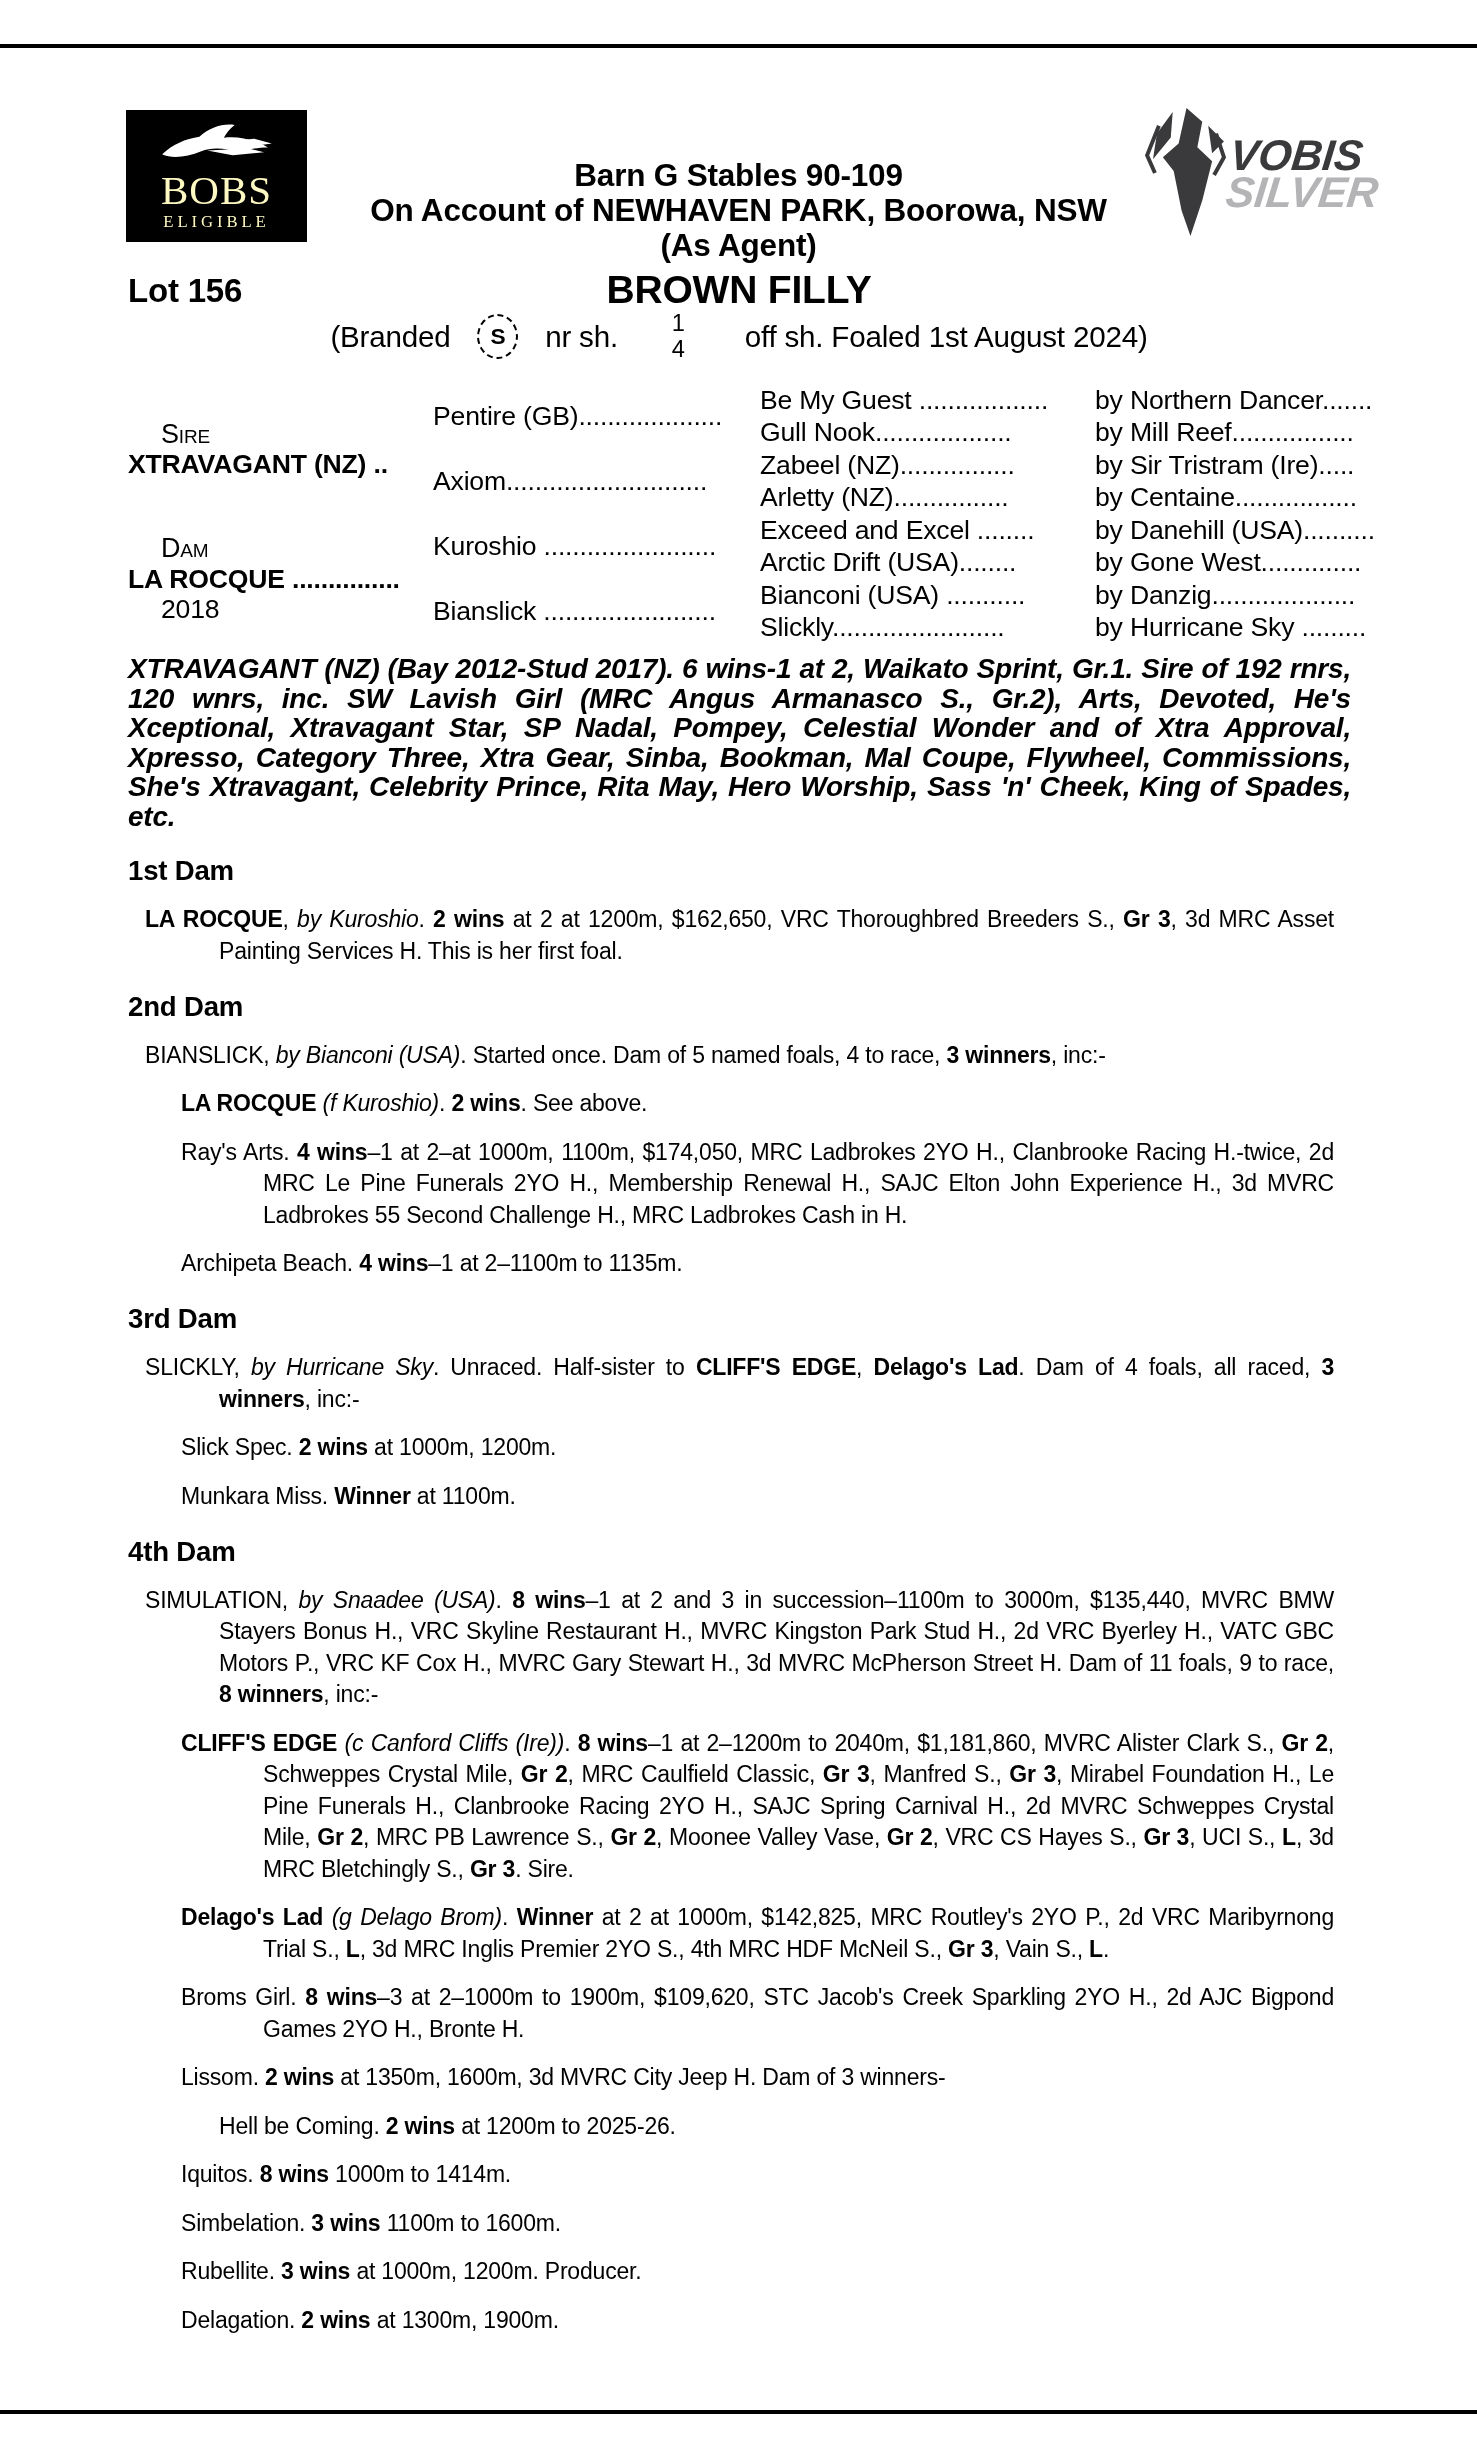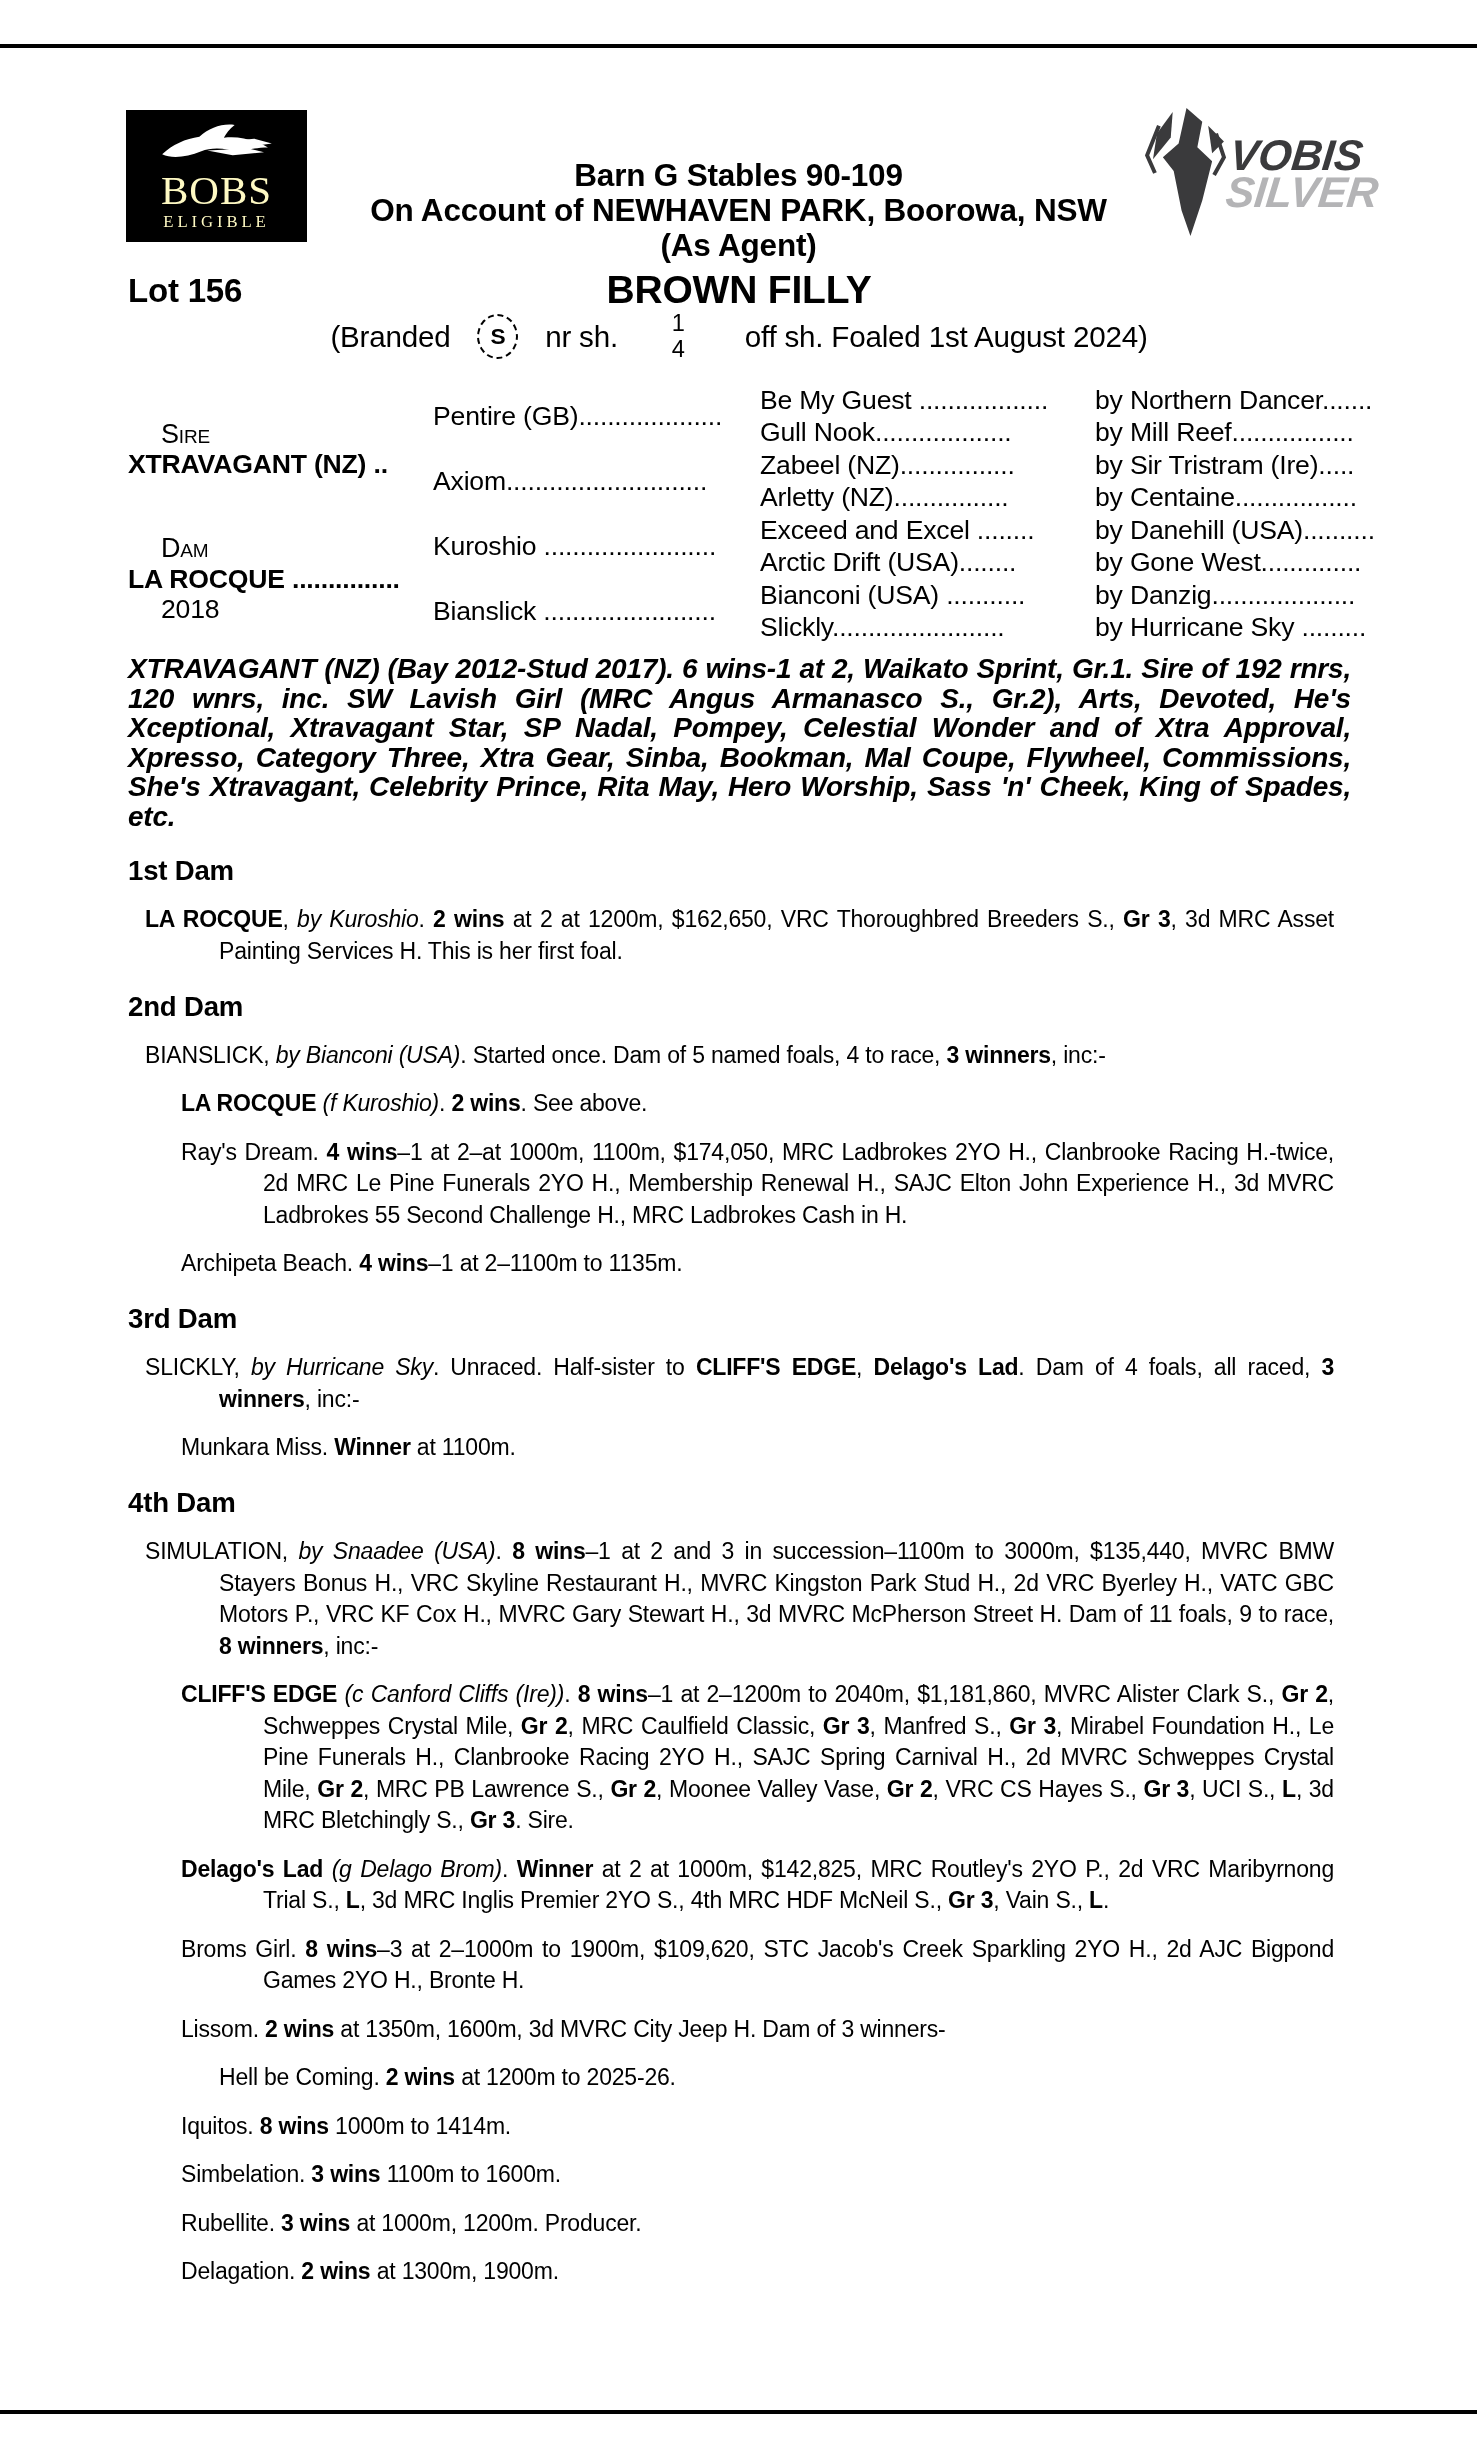--- a/index.html
+++ b/index.html
@@ -156,27 +156,28 @@
 
     <section>
       <h2 class="section-heading">1st Dam</h2>
       <p class="entry entry-dam"><span class="seg-b">LA ROCQUE</span><span class="seg-n">, </span><span class="seg-i">by Kuroshio</span><span class="seg-n">. </span><span class="seg-b">2 wins</span><span class="seg-n"> at 2 at 1200m, $162,650, VRC Thoroughbred Breeders S., </span><span class="seg-b">Gr 3</span><span class="seg-n">, 3d MRC Asset Painting Services H. This is her first foal.</span></p>
     </section>
 
     <section>
       <h2 class="section-heading">2nd Dam</h2>
       <p class="entry entry-dam"><span class="seg-n">BIANSLICK, </span><span class="seg-i">by Bianconi (USA)</span><span class="seg-n">. Started once. Dam of 5 named foals, 4 to race, </span><span class="seg-b">3 winners</span><span class="seg-n">, inc:-</span></p>
       <p class="entry entry-horse"><span class="seg-b">LA ROCQUE </span><span class="seg-i">(f Kuroshio)</span><span class="seg-n">. </span><span class="seg-b">2 wins</span><span class="seg-n">. See above.</span></p>
-      <p class="entry entry-horse"><span class="seg-n">Ray's Dream. </span><span class="seg-b">4 wins</span><span class="seg-n">–1 at 2–at 1000m, 1100m, $174,050, MRC Ladbrokes 2YO H., Clanbrooke Racing H.-twice, 2d MRC Le Pine Funerals 2YO H., Membership Renewal H., SAJC Elton John Experience H., 3d MVRC Ladbrokes 55 Second Challenge H., MRC Ladbrokes Cash in H.</span></p>
+      <p class="entry entry-horse"><span class="seg-n">Ray's Arts. </span><span class="seg-b">4 wins</span><span class="seg-n">–1 at 2–at 1000m, 1100m, $174,050, MRC Ladbrokes 2YO H., Clanbrooke Racing H.-twice, 2d MRC Le Pine Funerals 2YO H., Membership Renewal H., SAJC Elton John Experience H., 3d MVRC Ladbrokes 55 Second Challenge H., MRC Ladbrokes Cash in H.</span></p>
       <p class="entry entry-horse"><span class="seg-n">Archipeta Beach. </span><span class="seg-b">4 wins</span><span class="seg-n">–1 at 2–1100m to 1135m.</span></p>
     </section>
 
     <section>
       <h2 class="section-heading">3rd Dam</h2>
       <p class="entry entry-dam"><span class="seg-n">SLICKLY, </span><span class="seg-i">by Hurricane Sky</span><span class="seg-n">. Unraced. Half-sister to </span><span class="seg-b">CLIFF'S EDGE</span><span class="seg-n">, </span><span class="seg-b">Delago's Lad</span><span class="seg-n">. Dam of 4 foals, all raced, </span><span class="seg-b">3 winners</span><span class="seg-n">, inc:-</span></p>
+      <p class="entry entry-horse"><span class="seg-n">Slick Spec. </span><span class="seg-b">2 wins</span><span class="seg-n"> at 1000m, 1200m.</span></p>
       <p class="entry entry-horse"><span class="seg-n">Munkara Miss. </span><span class="seg-b">Winner</span><span class="seg-n"> at 1100m.</span></p>
     </section>
 
     <section>
       <h2 class="section-heading">4th Dam</h2>
       <p class="entry entry-dam"><span class="seg-n">SIMULATION, </span><span class="seg-i">by Snaadee (USA)</span><span class="seg-n">. </span><span class="seg-b">8 wins</span><span class="seg-n">–1 at 2 and 3 in succession–1100m to 3000m, $135,440, MVRC BMW Stayers Bonus H., VRC Skyline Restaurant H., MVRC Kingston Park Stud H., 2d VRC Byerley H., VATC GBC Motors P., VRC KF Cox H., MVRC Gary Stewart H., 3d MVRC McPherson Street H. Dam of 11 foals, 9 to race, </span><span class="seg-b">8 winners</span><span class="seg-n">, inc:-</span></p>
       <p class="entry entry-horse"><span class="seg-b">CLIFF'S EDGE </span><span class="seg-i">(c Canford Cliffs (Ire))</span><span class="seg-n">. </span><span class="seg-b">8 wins</span><span class="seg-n">–1 at 2–1200m to 2040m, $1,181,860, MVRC Alister Clark S., </span><span class="seg-b">Gr 2</span><span class="seg-n">, Schweppes Crystal Mile, </span><span class="seg-b">Gr 2</span><span class="seg-n">, MRC Caulfield Classic, </span><span class="seg-b">Gr 3</span><span class="seg-n">, Manfred S., </span><span class="seg-b">Gr 3</span><span class="seg-n">, Mirabel Foundation H., Le Pine Funerals H., Clanbrooke Racing 2YO H., SAJC Spring Carnival H., 2d MVRC Schweppes Crystal Mile, </span><span class="seg-b">Gr 2</span><span class="seg-n">, MRC PB Lawrence S., </span><span class="seg-b">Gr 2</span><span class="seg-n">, Moonee Valley Vase, </span><span class="seg-b">Gr 2</span><span class="seg-n">, VRC CS Hayes S., </span><span class="seg-b">Gr 3</span><span class="seg-n">, UCI S., </span><span class="seg-b">L</span><span class="seg-n">, 3d MRC Bletchingly S., </span><span class="seg-b">Gr 3</span><span class="seg-n">. Sire.</span></p>
       <p class="entry entry-horse"><span class="seg-b">Delago's Lad </span><span class="seg-i">(g Delago Brom)</span><span class="seg-n">. </span><span class="seg-b">Winner</span><span class="seg-n"> at 2 at 1000m, $142,825, MRC Routley's 2YO P., 2d VRC Maribyrnong Trial S., </span><span class="seg-b">L</span><span class="seg-n">, 3d MRC Inglis Premier 2YO S., 4th MRC HDF McNeil S., </span><span class="seg-b">Gr 3</span><span class="seg-n">, Vain S., </span><span class="seg-b">L</span><span class="seg-n">.</span></p>
       <p class="entry entry-horse"><span class="seg-n">Broms Girl. </span><span class="seg-b">8 wins</span><span class="seg-n">–3 at 2–1000m to 1900m, $109,620, STC Jacob's Creek Sparkling 2YO H., 2d AJC Bigpond Games 2YO H., Bronte H.</span></p>
       <p class="entry entry-horse"><span class="seg-n">Lissom. </span><span class="seg-b">2 wins</span><span class="seg-n"> at 1350m, 1600m, 3d MVRC City Jeep H. Dam of 3 winners-</span></p>

